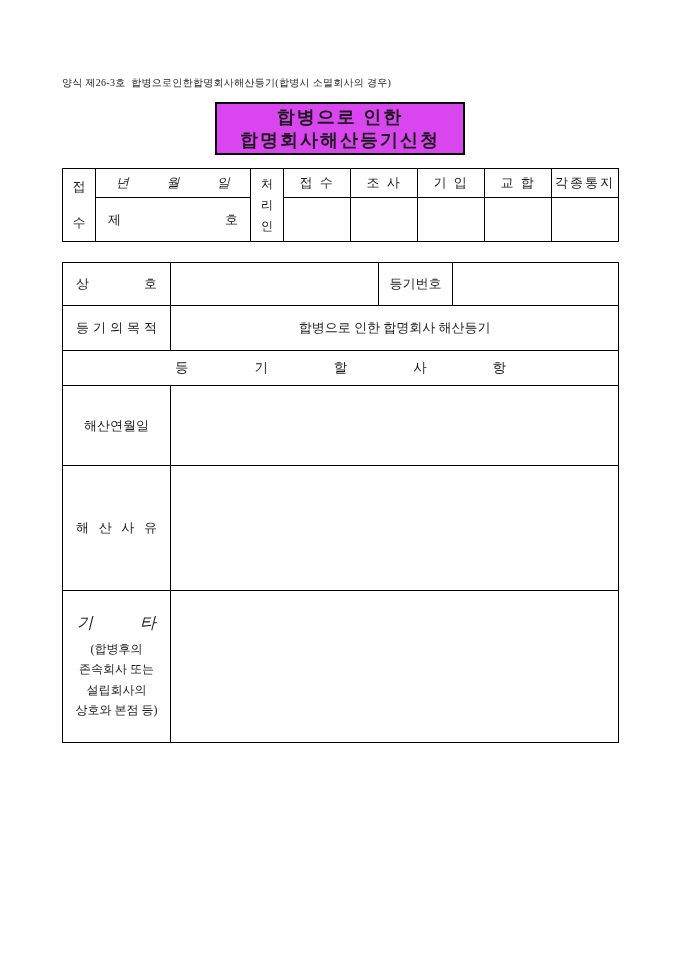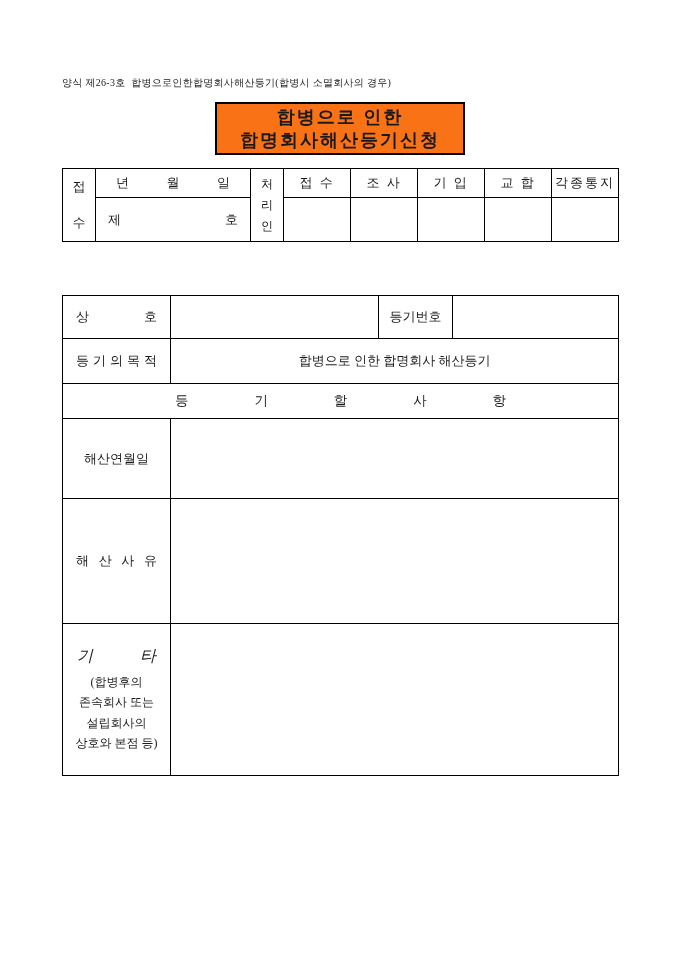--- a/index.html
+++ b/index.html
@@ -25,54 +25,54 @@
     left: 215px;
     top: 102px;
     width: 250px;
     height: 53px;
     border: 2px solid #000;
     display: flex;
     flex-direction: column;
     align-items: center;
     justify-content: center;
     gap: 1px;
-    background: #f97316;
+    background: #d946ef;
   }
   .title-line {
     font-size: 18px;
     font-weight: bold;
     letter-spacing: 2px;
     line-height: 1.25;
     white-space: pre;
   }
   table {
     position: absolute;
     left: 62px;
     width: 556px;
     border-collapse: collapse;
     table-layout: fixed;
     background: #fff;
     border: 1.5px solid #000;
   }
   .receipt-table { top: 168px; }
-  .main-table   { top: 262px; margin-top: 33px; }
+  .main-table   { top: 262px; }
   td {
     border: 1px solid #000;
     font-size: 13px;
     vertical-align: middle;
     text-align: center;
     overflow: hidden;
   }
   
   .spread {
     text-align: justify;
     text-align-last: justify;
   }
   .lbl   { padding: 0 13px; }
-  .datec { padding: 0 20px; }
+  .datec { padding: 0 20px; font-style: italic; }
   .numc  { padding: 0 12px; }
   .hdr   { letter-spacing: 2px; }
   .vlab  { white-space: pre-line; text-align: center; }
   .v2    { line-height: 36px; }
   .v3    { line-height: 21px; font-size: 12px; }
   .section {
     text-align: justify;
     text-align-last: justify;
     padding: 0 112px;
     font-size: 13.5px;

